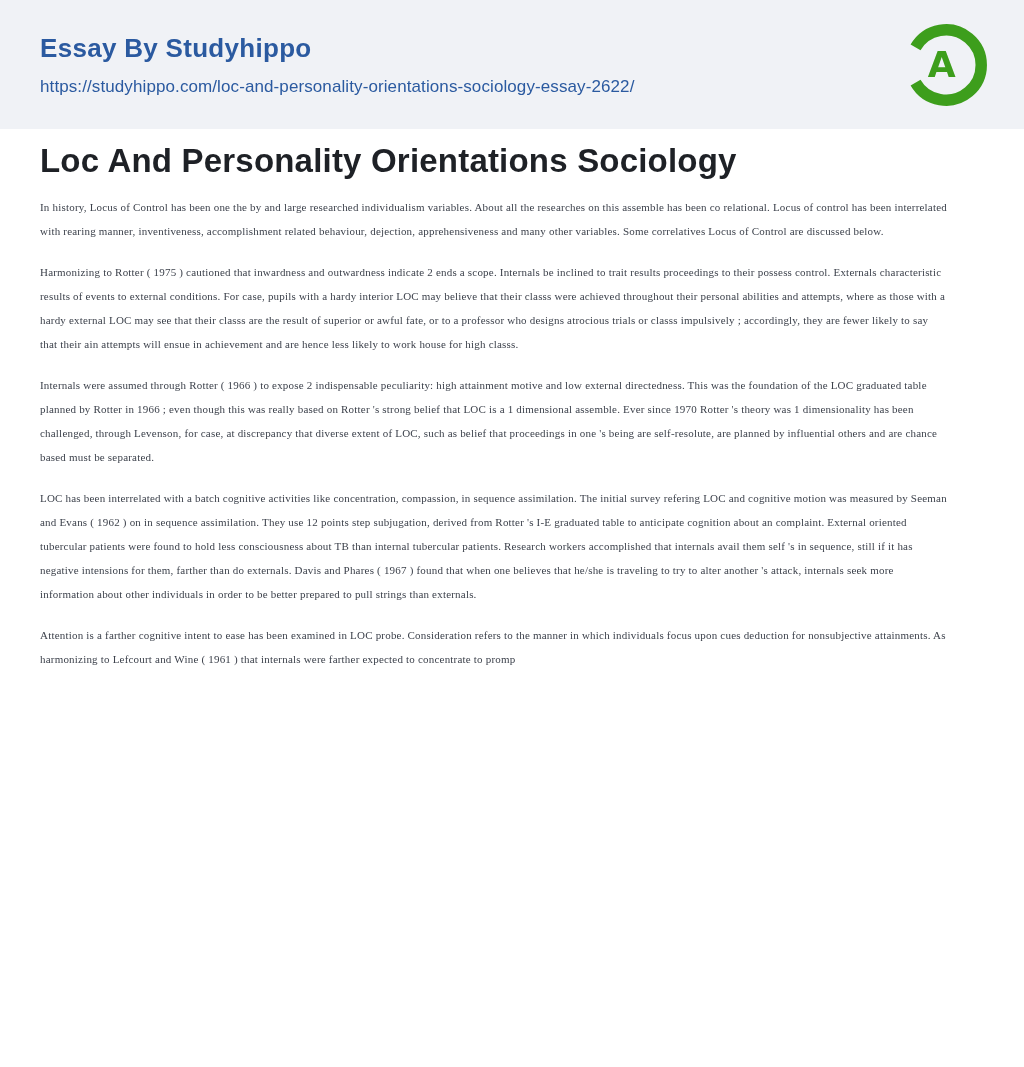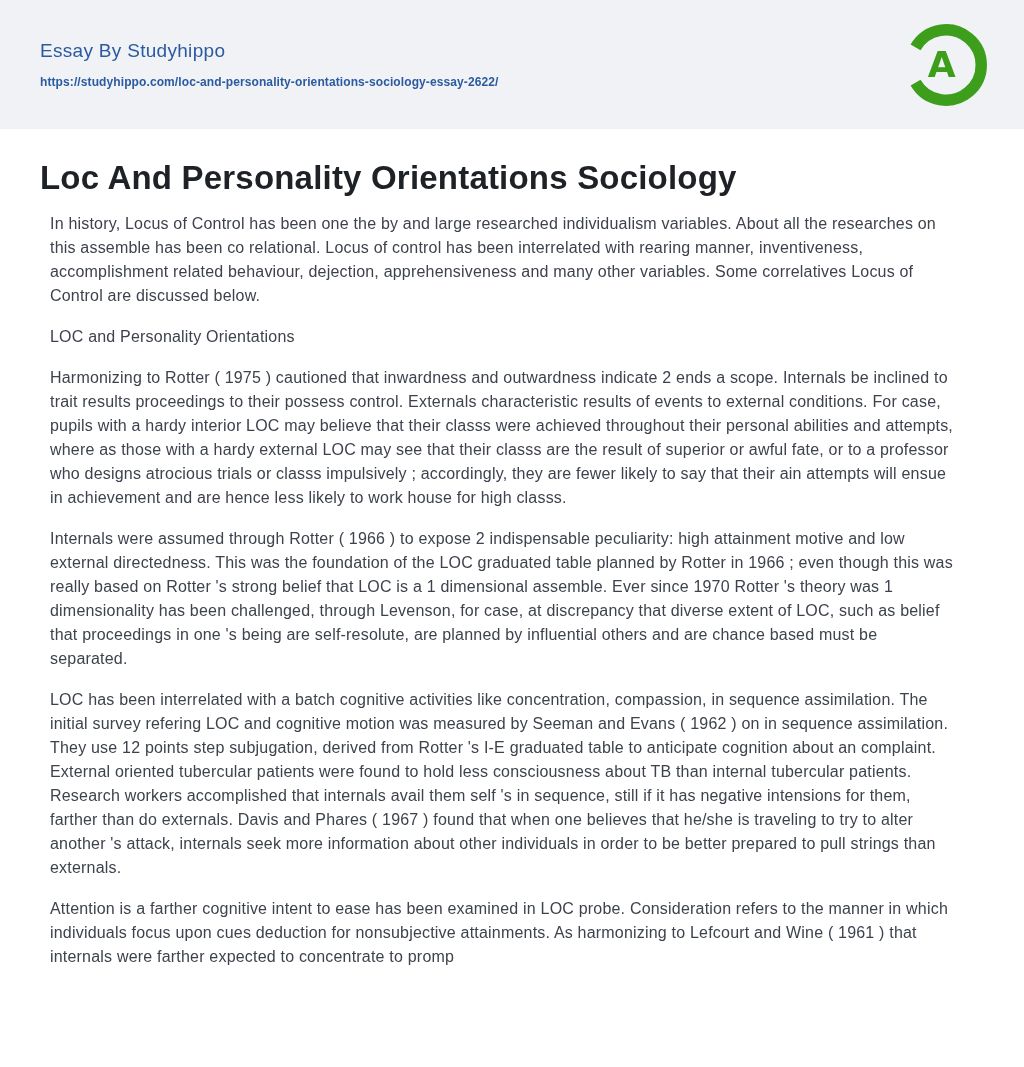--- a/index.html
+++ b/index.html
@@ -18,52 +18,53 @@
     width: 100%;
     height: 129px;
     background: var(--header-bg, #f0f2f6);
     display: flex;
     align-items: center;
     justify-content: space-between;
     padding: 0 34px 0 40px;
   }
   .header-text { display: flex; flex-direction: column; }
   .brand {
-    font-size: 19px;
-    font-weight: 400;
+    font-size: 26px;
+    font-weight: 700;
     letter-spacing: 0.3px;
     color: var(--brand-color, #2b5aa0);
   }
   .url {
     margin-top: 13px;
-    font-size: 12px;
-    font-weight: 700;
+    font-size: 17px;
+    font-weight: 400;
     letter-spacing: 0.1px;
     color: var(--brand-color, #2b5aa0);
     text-decoration: none;
   }
   .logo { width: 88px; height: 92px; flex: 0 0 auto; }
   .logo svg { width: 88px; height: 92px; display: block; }
   .content {
-    padding: 30px 40px 0 40px;
+    padding: 13px 40px 0 40px;
   }
   .title {
     font-size: 33px;
     font-weight: 800;
     letter-spacing: 0.2px;
     color: var(--title-color, #1e2126);
     margin: 0 0 15px 0;
   }
   .para {
     max-width: 908px;
-    font-size: 16px;
+    font-size: 11px;
     line-height: 24px;
     letter-spacing: 0.2px;
     color: var(--text-color, #3d424c);
-    margin: 0 0 17px 10px;
+    margin: 0 0 17px 0;
+    font-family: Liberation Serif, serif;
   }
 </style>
 </head>
 <body>
 
 <div class="page">
 
   <header class="header">
     <div class="header-text">
       <div class="brand">Essay By Studyhippo</div>
@@ -75,21 +76,20 @@
         <text x="45" y="64" text-anchor="middle" font-family="DejaVu Sans, sans-serif" font-size="41" font-weight="600" fill="#3d9e1c">A</text>
       </svg>
     </div>
   </header>
 
   <main class="content">
     <h1 class="title">Loc And Personality Orientations Sociology</h1>
 
     <p class="para">In history, Locus of Control has been one the by and large researched individualism variables. About all the researches on this assemble has been co relational. Locus of control has been interrelated with rearing manner, inventiveness, accomplishment related behaviour, dejection, apprehensiveness and many other variables. Some correlatives Locus of Control are discussed below.</p>
 
-    <p class="para">LOC and Personality Orientations</p>
 
     <p class="para">Harmonizing to Rotter ( 1975 ) cautioned that inwardness and outwardness indicate 2 ends a scope. Internals be inclined to trait results proceedings to their possess control. Externals characteristic results of events to external conditions. For case, pupils with a hardy interior LOC may believe that their classs were achieved throughout their personal abilities and attempts, where as those with a hardy external LOC may see that their classs are the result of superior or awful fate, or to a professor who designs atrocious trials or classs impulsively ; accordingly, they are fewer likely to say that their ain attempts will ensue in achievement and are hence less likely to work house for high classs.</p>
 
     <p class="para">Internals were assumed through Rotter ( 1966 ) to expose 2 indispensable peculiarity: high attainment motive and low external directedness. This was the foundation of the LOC graduated table planned by Rotter in 1966 ; even though this was really based on Rotter 's strong belief that LOC is a 1 dimensional assemble. Ever since 1970 Rotter 's theory was 1 dimensionality has been challenged, through Levenson, for case, at discrepancy that diverse extent of LOC, such as belief that proceedings in one 's being are self-resolute, are planned by influential others and are chance based must be separated.</p>
 
 
     <p class="para">LOC has been interrelated with a batch cognitive activities like concentration, compassion, in sequence assimilation. The initial survey refering LOC and cognitive motion was measured by Seeman and Evans ( 1962 ) on in sequence assimilation. They use 12 points step subjugation, derived from Rotter 's I-E graduated table to anticipate cognition about an complaint. External oriented tubercular patients were found to hold less consciousness about TB than internal tubercular patients. Research workers accomplished that internals avail them self 's in sequence, still if it has negative intensions for them, farther than do externals. Davis and Phares ( 1967 ) found that when one believes that he/she is traveling to try to alter another 's attack, internals seek more information about other individuals in order to be better prepared to pull strings than externals.</p>
 
     <p class="para">Attention is a farther cognitive intent to ease has been examined in LOC probe. Consideration refers to the manner in which individuals focus upon cues deduction for nonsubjective attainments. As harmonizing to Lefcourt and Wine ( 1961 ) that internals were farther expected to concentrate to promp</p>
   </main>

